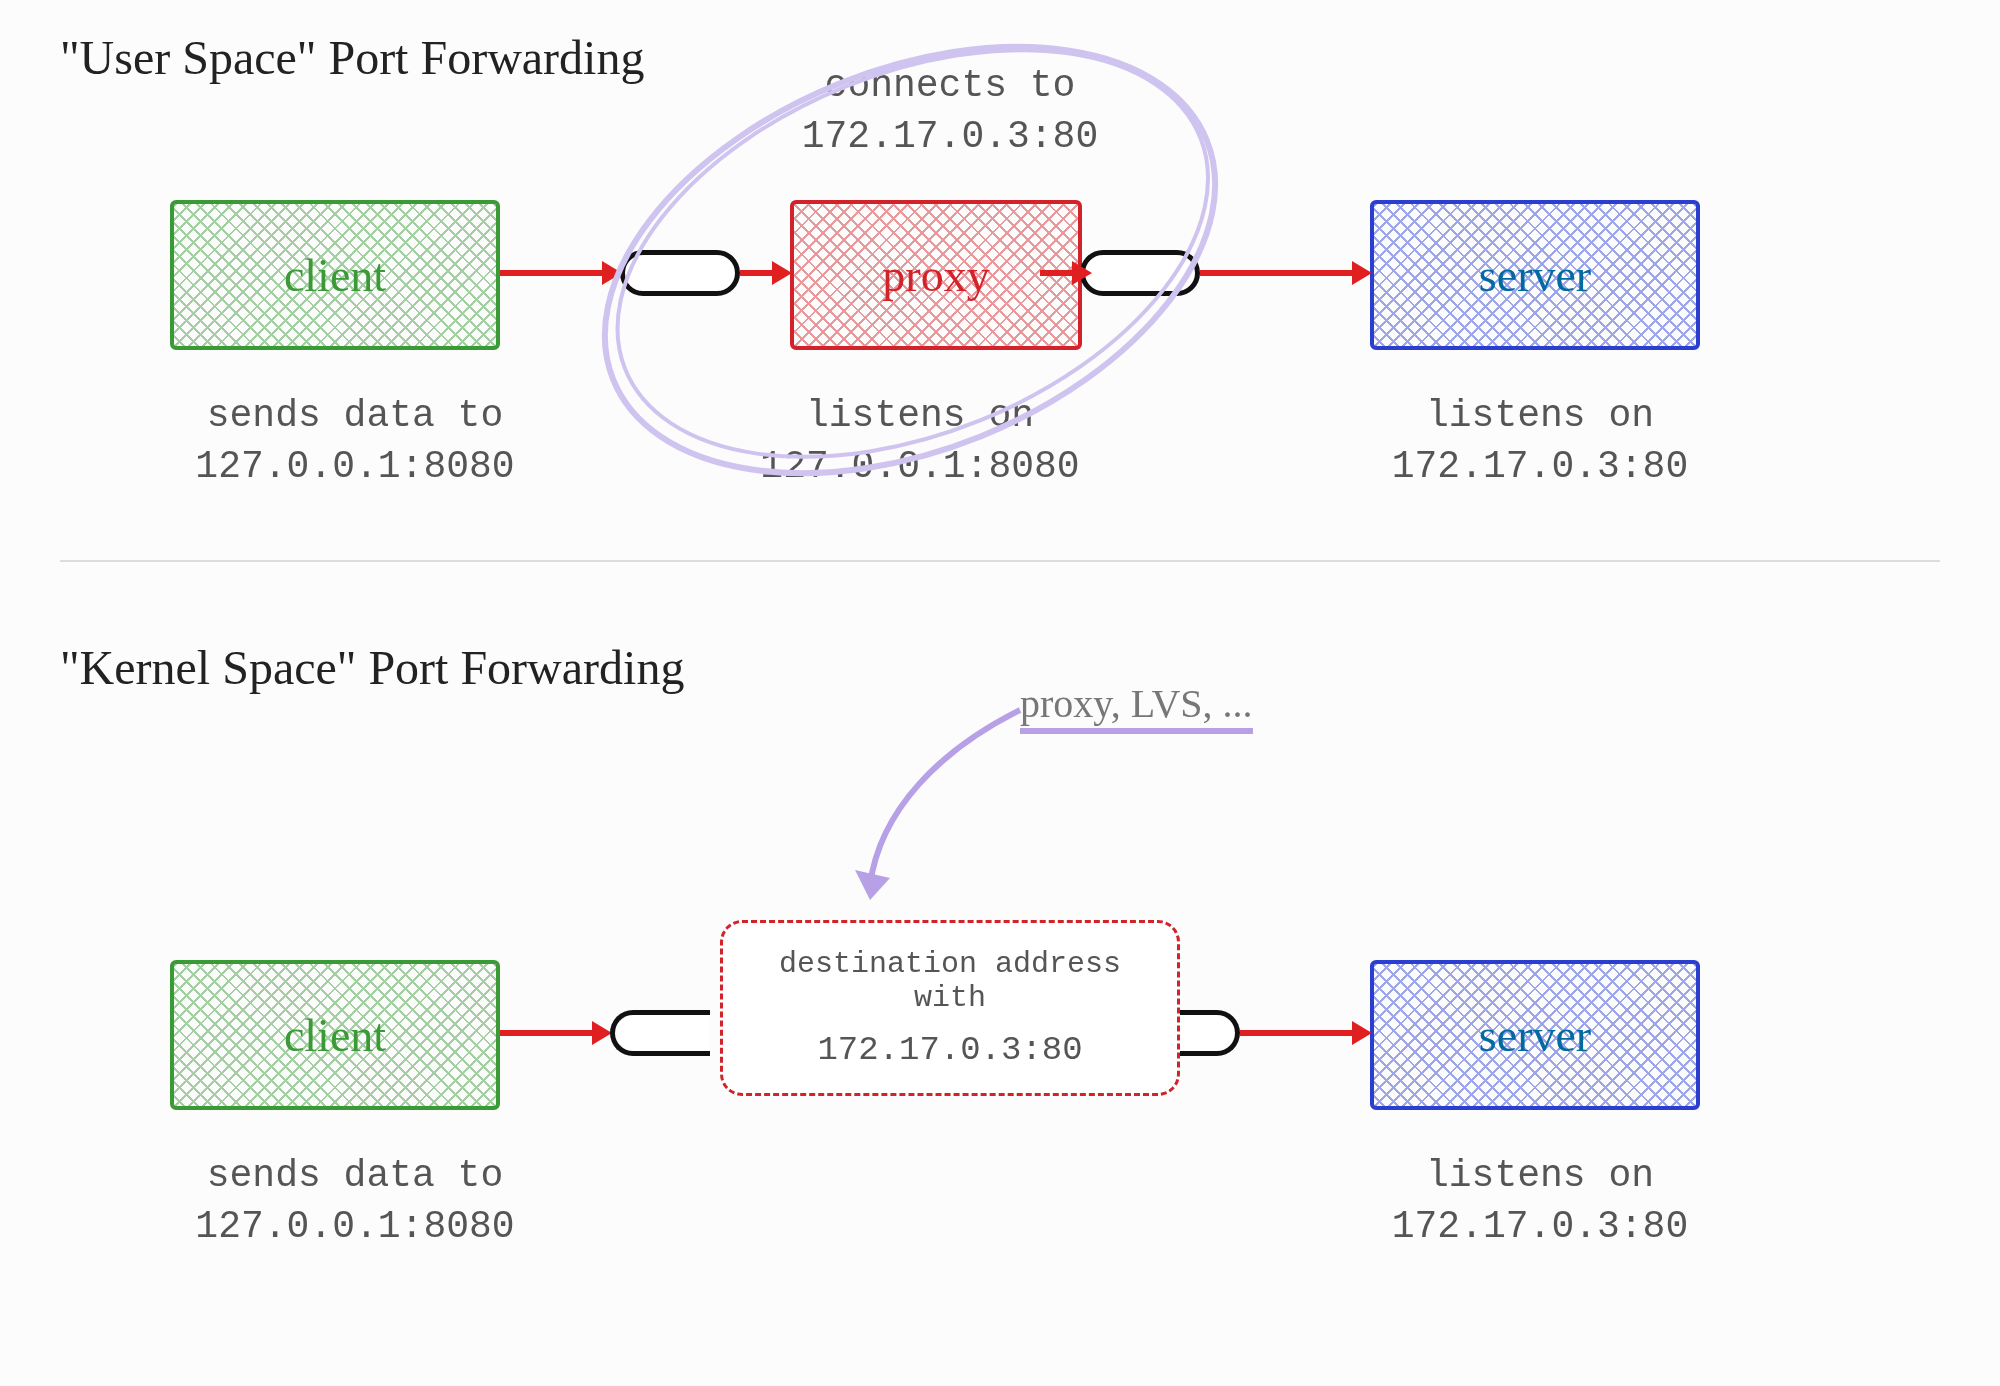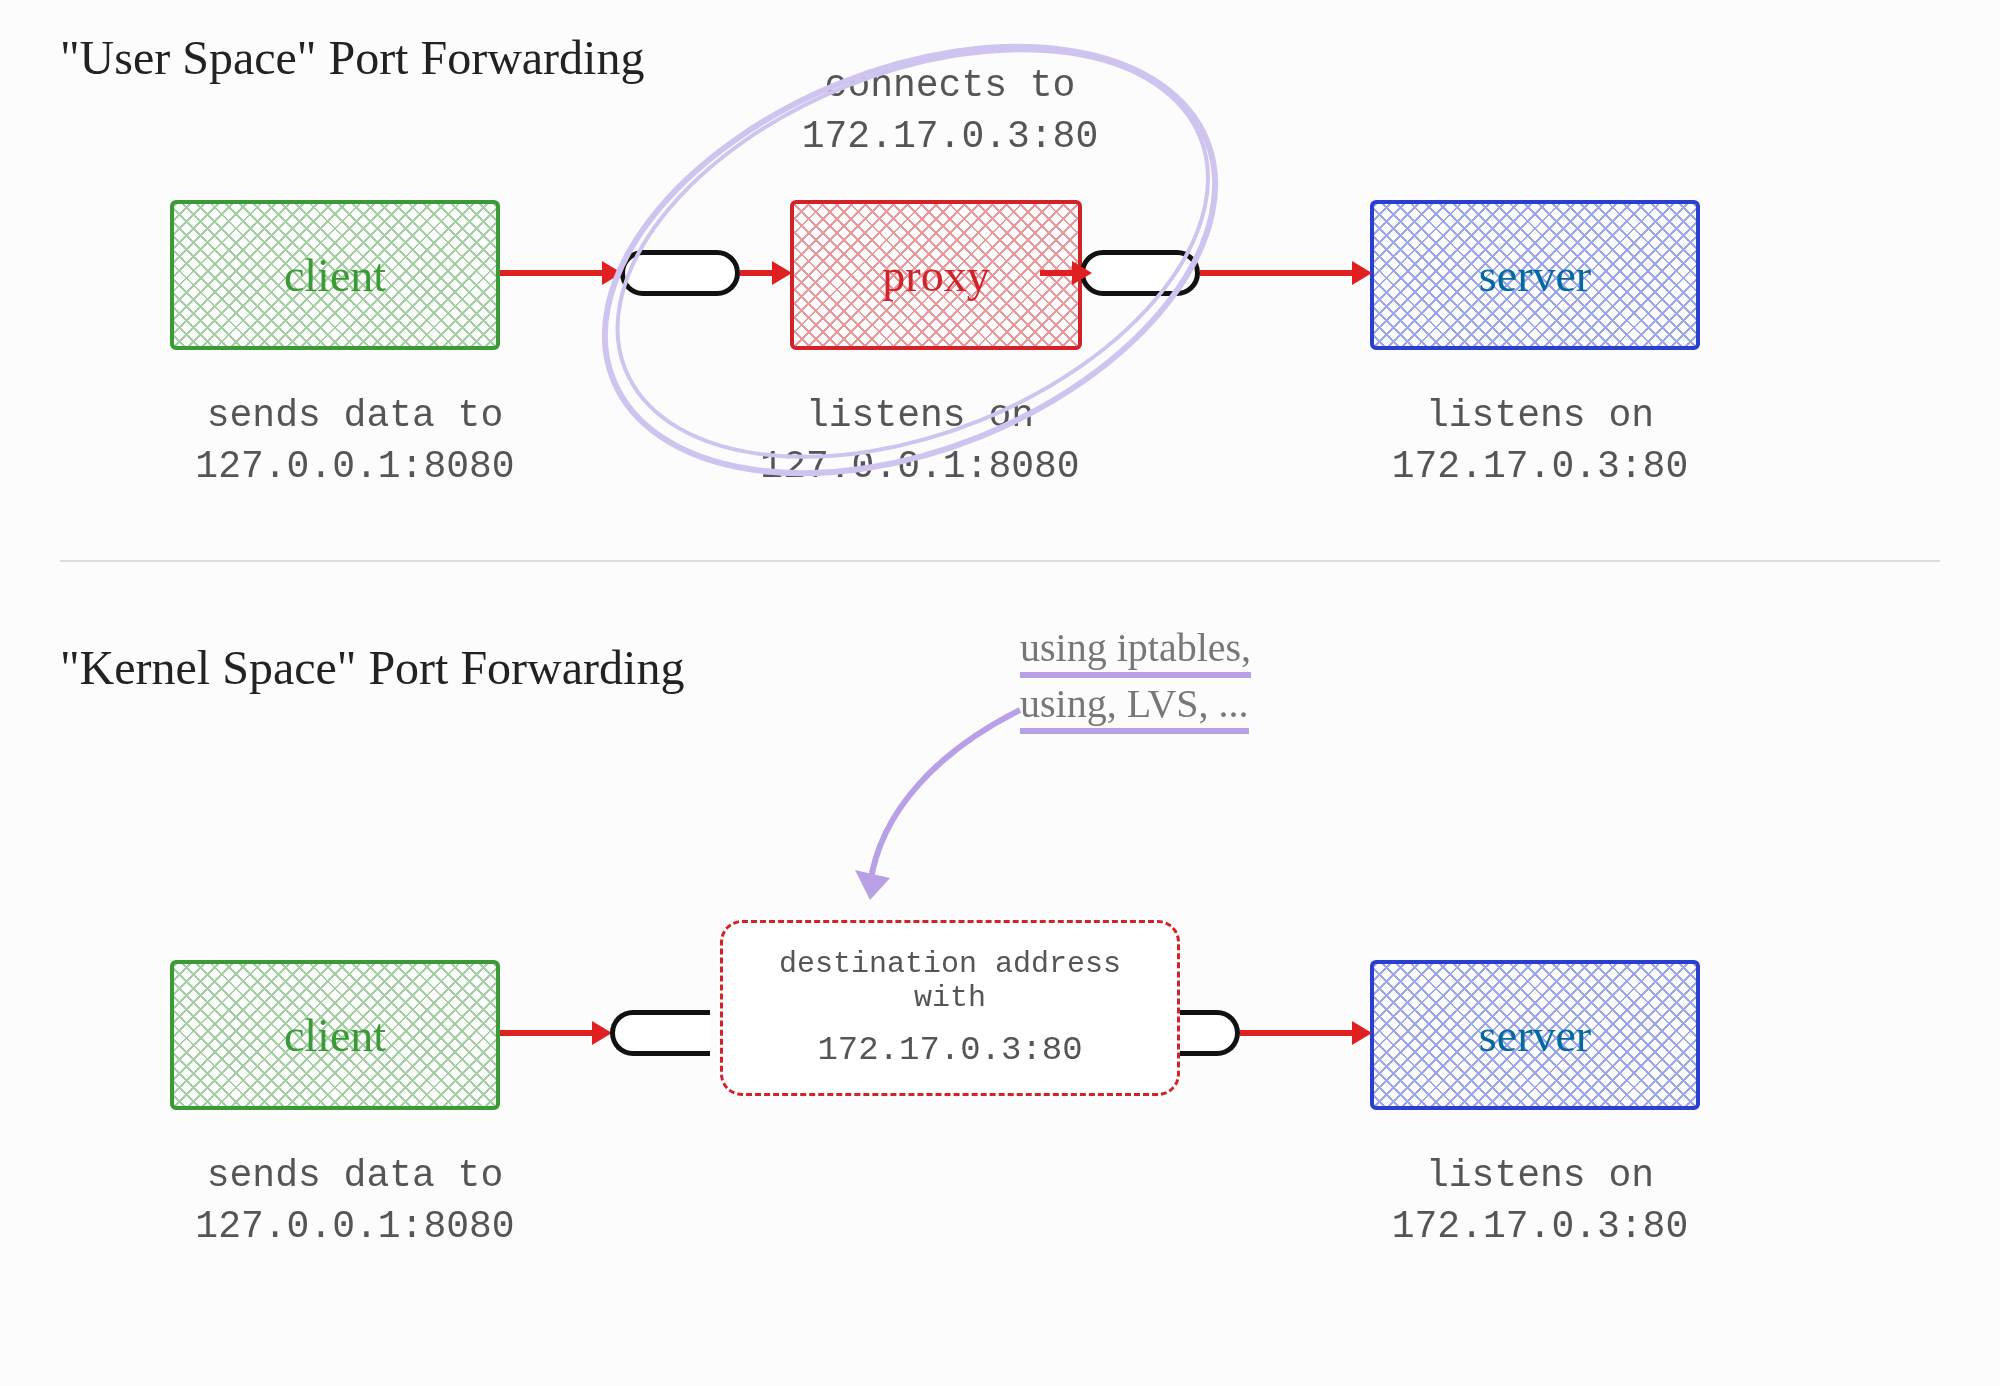--- a/index.html
+++ b/index.html
@@ -134,22 +134,22 @@
 <svg class="overlay" style="left:560px; top:40px; width:700px; height:440px;" viewBox="0 0 700 440">
   <ellipse cx="350" cy="220" rx="320" ry="190" fill="none" stroke="#cfc3ef" stroke-width="6" transform="rotate(-22 350 220)"></ellipse>
   <ellipse cx="355" cy="215" rx="310" ry="180" fill="none" stroke="#cfc3ef" stroke-width="4" transform="rotate(-22 350 220)"></ellipse>
 </svg>
 
 <div class="divider" style="top:560px;"></div>
 
 <div class="title" style="left:60px; top:640px;">"Kernel Space" Port Forwarding</div>
 
 <div class="method-note" style="left:1020px; top:620px;">
-  <span class="underline-lav">using iptables,</span><br>
-  <span class="underline-lav">using, LVS, ...</span>
+  <br>
+  <span class="underline-lav">proxy, LVS, ...</span>
 </div>
 
 <svg class="overlay" style="left:820px; top:700px; width:260px; height:210px;" viewBox="0 0 260 210">
   <path d="M200 10 C 120 50, 60 110, 50 185" fill="none" stroke="#b8a0e6" stroke-width="6"></path>
   <polygon points="50,200 35,170 70,178" fill="#b8a0e6"></polygon>
 </svg>
 
 <div class="box green" style="left:170px; top:960px; width:330px; height:150px;">
   <div class="hatch" style="color:#3a9a36"></div>
   <span>client</span>

